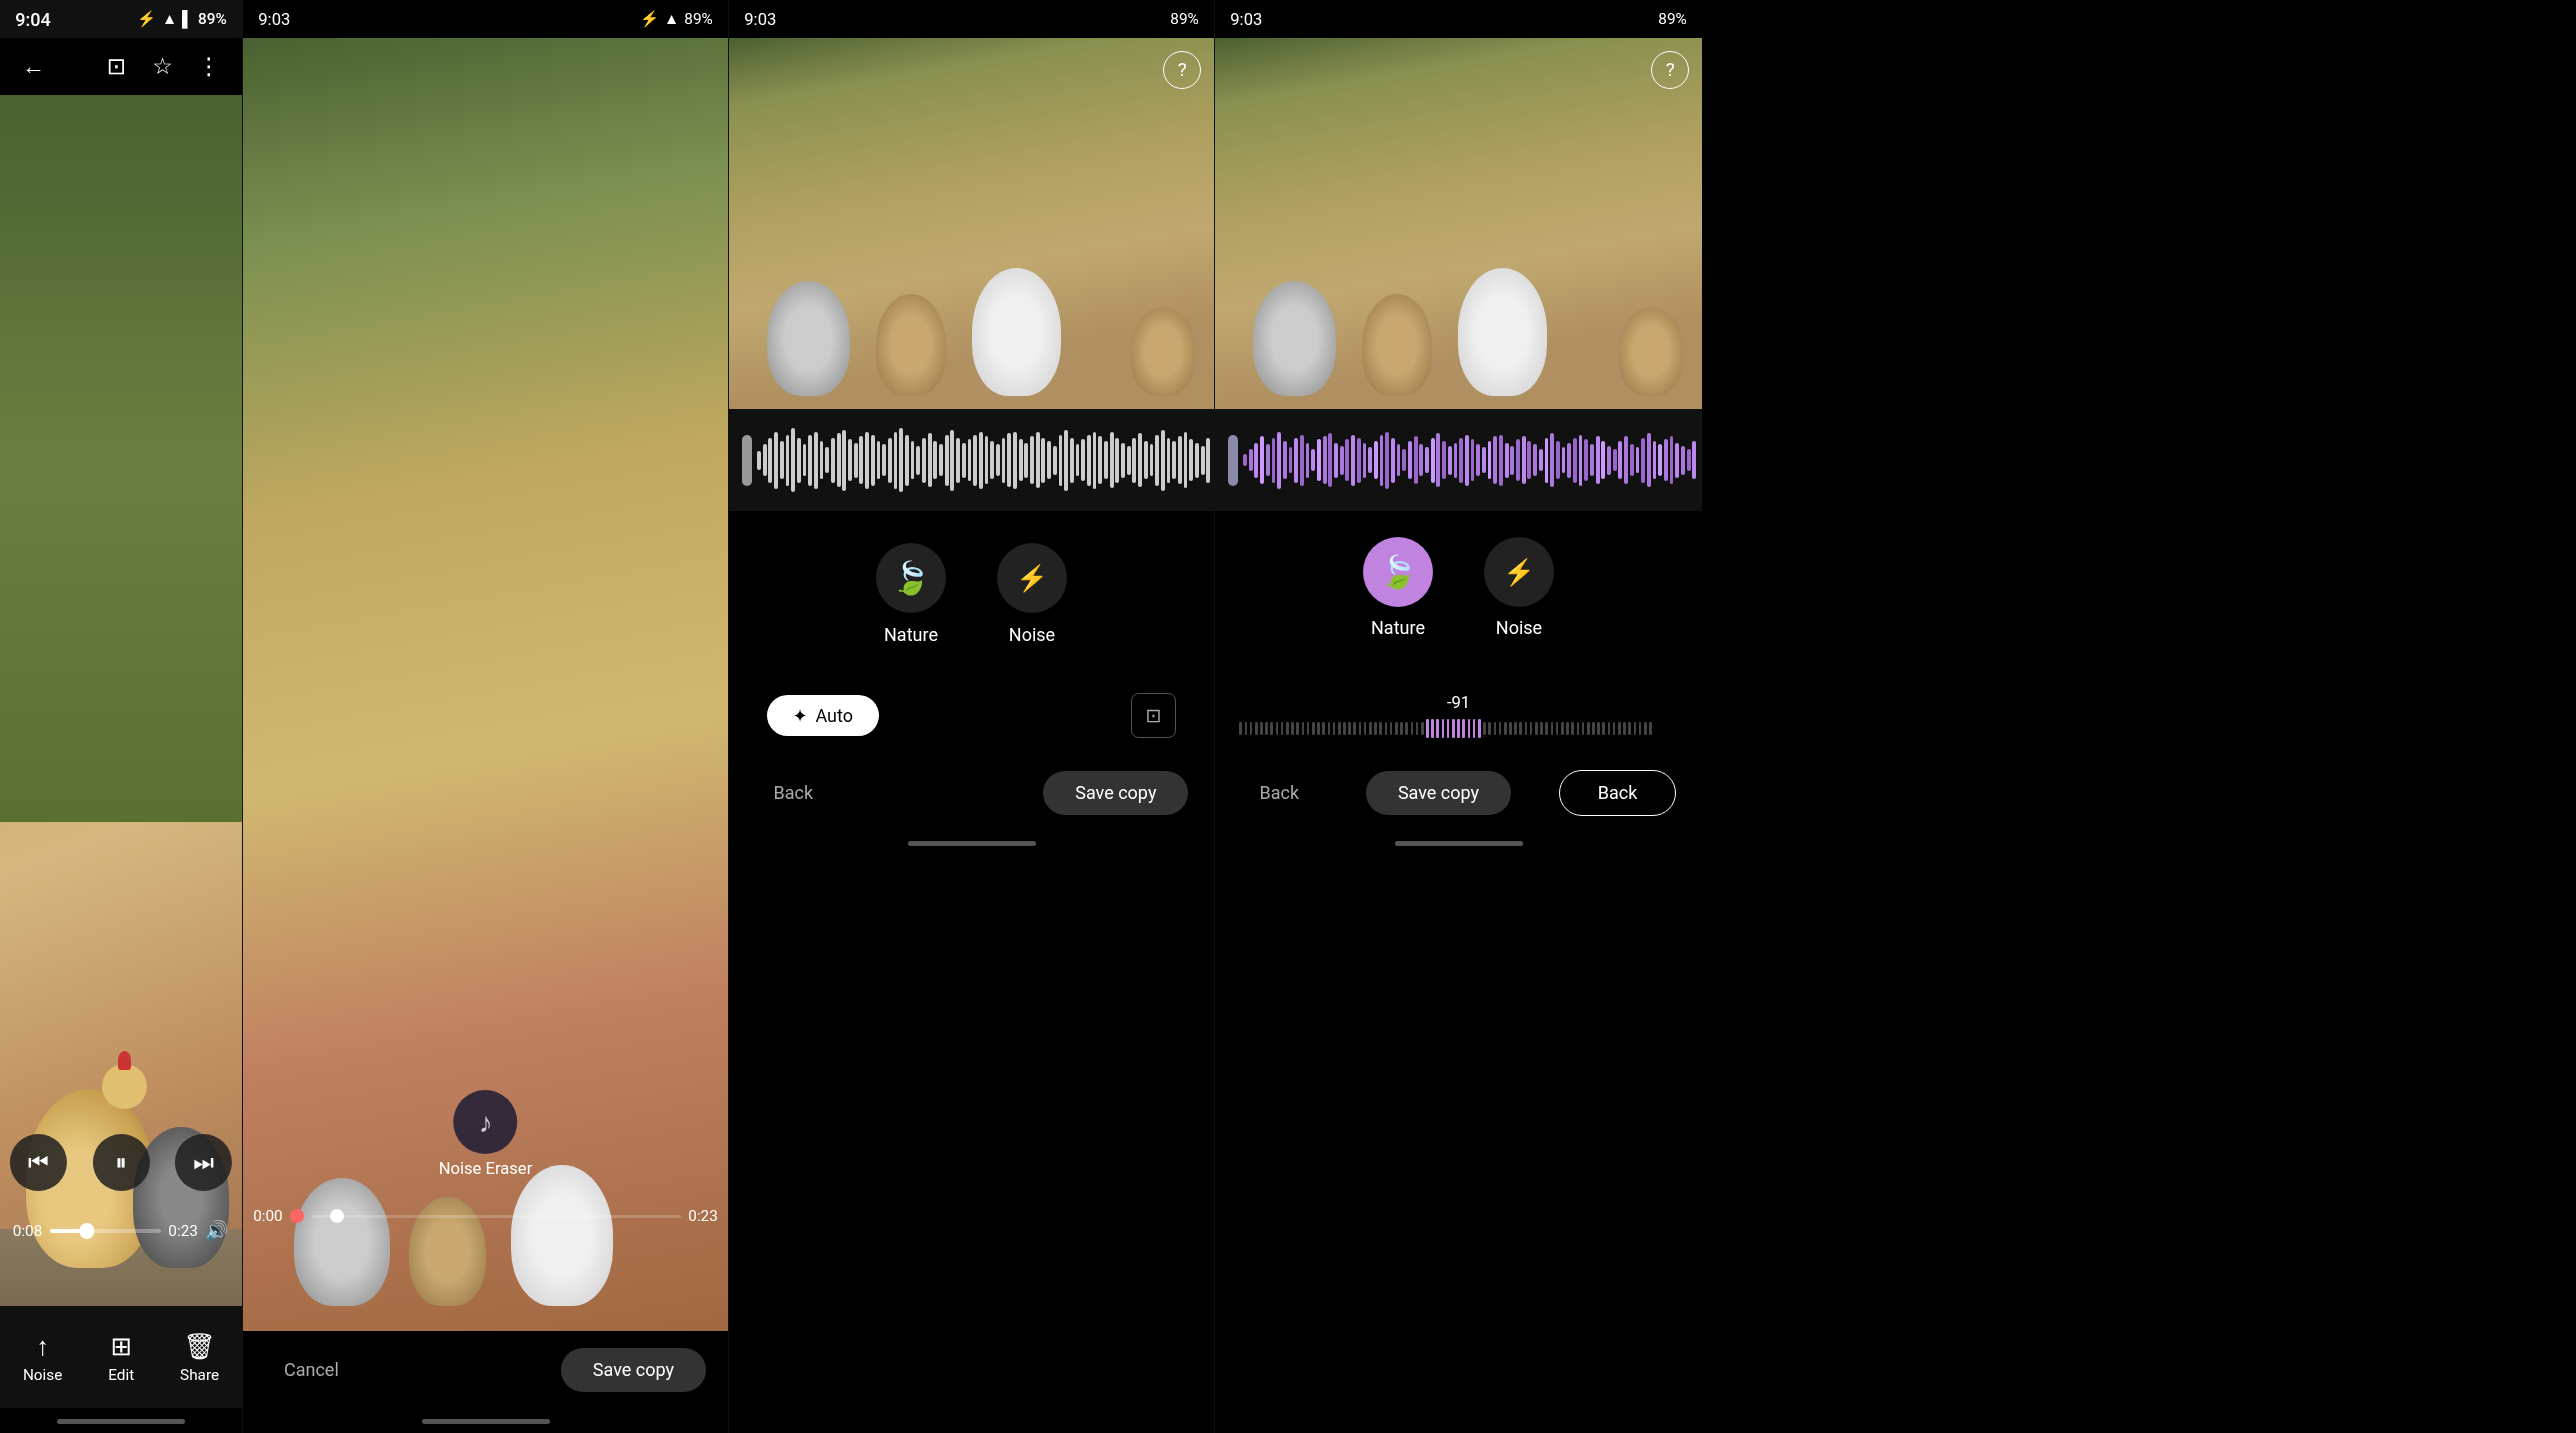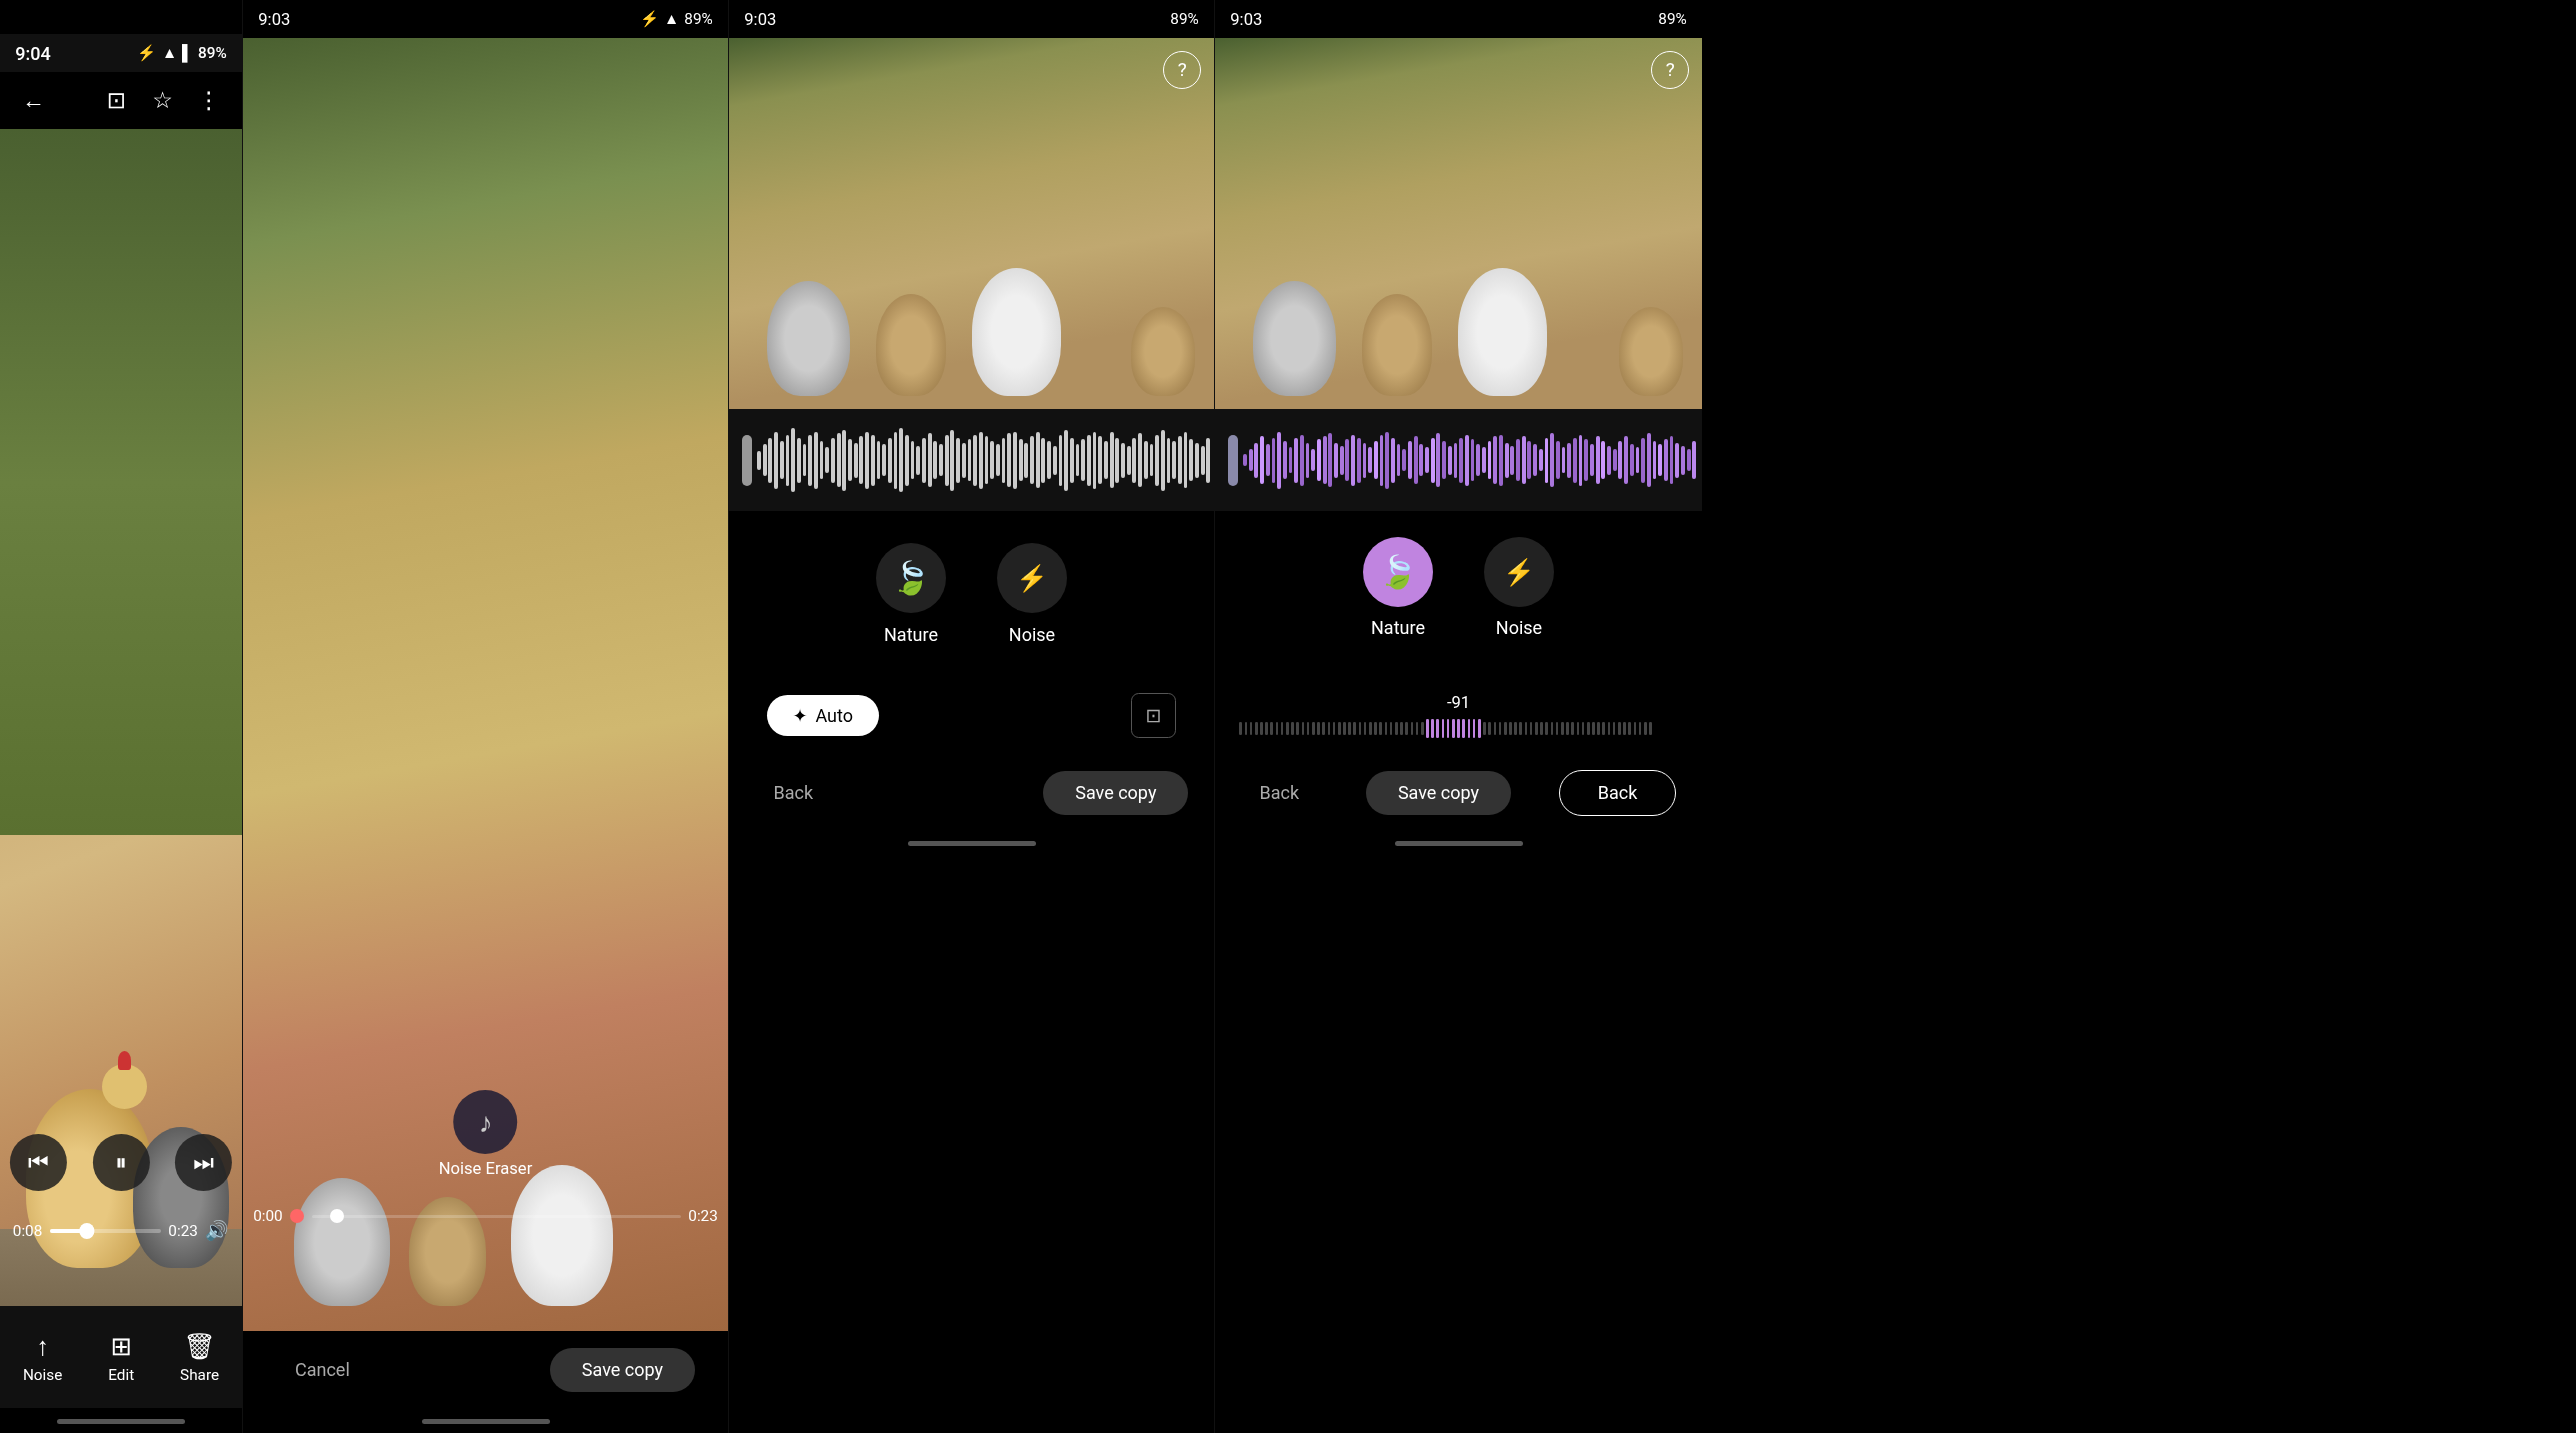--- a/index.html
+++ b/index.html
@@ -30,21 +30,20 @@
     .panel-1 .status-bar {
       height: 38px;
       background: #111;
       display: flex;
       align-items: center;
       justify-content: space-between;
       padding: 0 15.3px;
       color: #fff;
       font-size: 18px;
       font-weight: 500;
-      margin-top: 34px;
     }
     .panel-1 .top-bar {
       height: 57px;
       background: #000;
       display: flex;
       align-items: center;
       justify-content: space-between;
       padding: 0 15.3px;
     }
     .panel-1 .top-bar .icon-btn {
@@ -315,21 +314,21 @@
       display: inline-block;
       margin-left: 2.6px;
       vertical-align: super;
     }
     .bottom-actions-2 {
       height: 77px;
       background: #000;
       display: flex;
       align-items: center;
       justify-content: space-between;
-      padding: 0 33px;
+      padding: 0 22px;
     }
     .action-btn {
       color: #aaa;
       font-size: 18px;
       cursor: pointer;
       padding: 7.7px 19px;
     }
     .action-btn-filled {
       background: #333;
       color: #fff;

